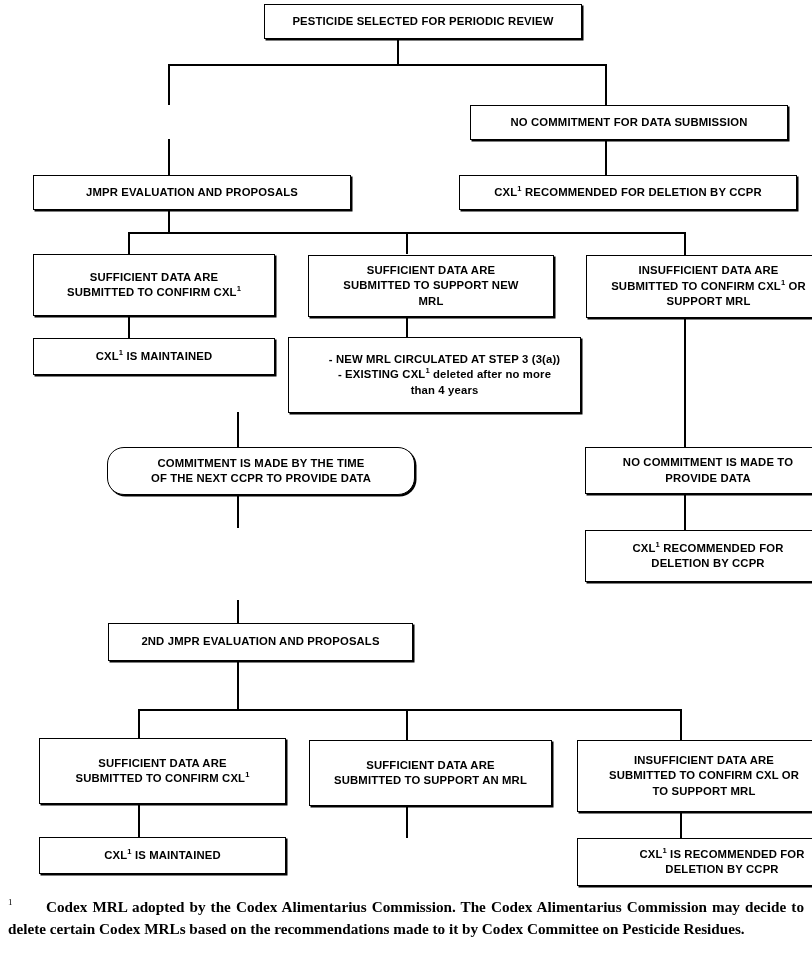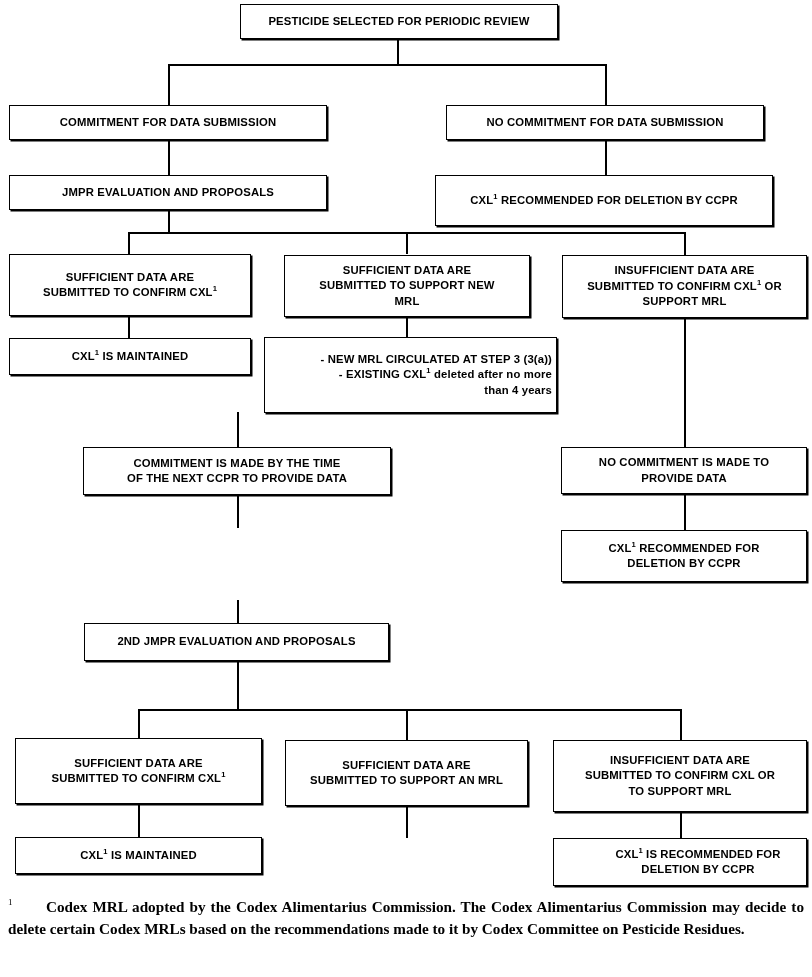--- a/index.html
+++ b/index.html
@@ -24,23 +24,24 @@
     align-items: center;
     justify-content: center;
     text-align: center;
     font-weight: bold;
     font-size: 11.3px;
     line-height: 15.5px;
     letter-spacing: 0.15px;
     color: #000000;
     padding: 2px 4px;
     box-shadow: 1.5px 1.5px 0 0 #000000;
+    margin-left: 24px;
   }
   .box.left-align {
-    text-align: right;
+    text-align: center;
     justify-content: flex-start;
     padding-left: 24px;
   }
   .box .txt { display: block; width: 100%; white-space: pre-line; }
   sup {
     font-size: 7.6px;
     vertical-align: super;
     line-height: 0;
   }
   .ln {
@@ -111,33 +112,30 @@
   <div class="ln v" style="left:680px; top:709px; height:31px;"></div>
 
   <div class="ln v" style="left:138px; top:803px; height:34px;"></div>
   <div class="ln v" style="left:406px; top:806px; height:32px;"></div>
   <div class="ln v" style="left:680px; top:812px; height:26px;"></div>
 
   <div class="box" style="left:240px; top:4px; width:318px; height:35px;">
     <span class="txt">PESTICIDE SELECTED FOR PERIODIC REVIEW</span>
   </div>
 
-  <div class="box" style="left:9px; top:105px; width:318px; height:35px;">
-    <span class="txt">COMMITMENT FOR DATA SUBMISSION</span>
-  </div>
 
   <div class="box" style="left:9px; top:175px; width:318px; height:35px;">
     <span class="txt">JMPR EVALUATION AND PROPOSALS</span>
   </div>
 
   <div class="box" style="left:446px; top:105px; width:318px; height:35px;">
     <span class="txt">NO COMMITMENT FOR DATA SUBMISSION</span>
   </div>
 
-  <div class="box" style="left:435px; top:175px; width:338px; height:51px;">
+  <div class="box" style="left:435px; top:175px; width:338px; height:35px;">
     <span class="txt"><span>CXL</span><sup>1</sup><span> RECOMMENDED FOR DELETION BY CCPR</span></span>
   </div>
 
   <div class="box" style="left:9px; top:254px; width:242px; height:62px;">
     <span class="txt"><span>SUFFICIENT DATA ARE
 SUBMITTED TO CONFIRM CXL</span><sup>1</sup><span></span></span>
   </div>
 
   <div class="box" style="left:284px; top:255px; width:246px; height:62px;">
     <span class="txt">SUFFICIENT DATA ARE
@@ -154,21 +152,21 @@
   <div class="box" style="left:9px; top:338px; width:242px; height:37px;">
     <span class="txt"><span>CXL</span><sup>1</sup><span> IS MAINTAINED</span></span>
   </div>
 
   <div class="box left-align" style="left:264px; top:337px; width:293px; height:76px;">
     <span class="txt"><span>- NEW MRL CIRCULATED AT STEP 3 (3(a))
 - EXISTING CXL</span><sup>1</sup><span> deleted after no more
    than 4 years</span></span>
   </div>
 
-  <div class="box" style="left:83px; top:447px; width:308px; height:48px;">
+  <div class="box" style="left:83px; top:447px; width:308px; height:48px;border-radius:17px;">
     <span class="txt">COMMITMENT IS MADE BY THE TIME
 OF THE NEXT CCPR TO PROVIDE DATA</span>
   </div>
 
   <div class="box" style="left:561px; top:447px; width:246px; height:47px;justify-content:center;">
     <span class="txt">NO COMMITMENT IS MADE TO
 PROVIDE DATA</span>
   </div>
 
 

